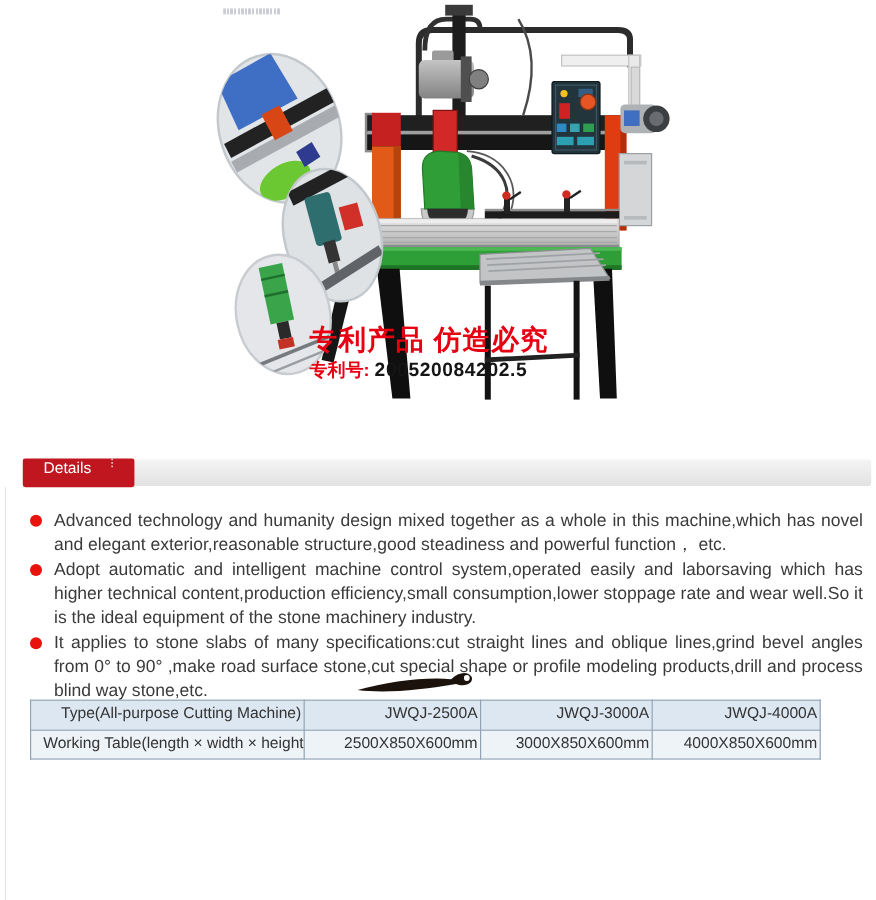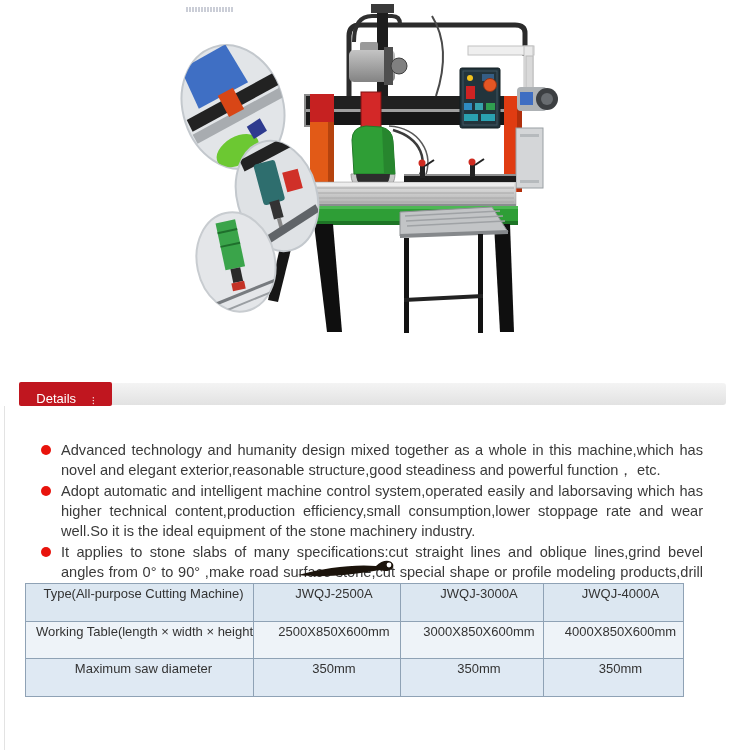--- a/index.html
+++ b/index.html
@@ -22,45 +22,45 @@
   .patent-line2{margin-top:6px;font-size:15px;font-weight:bold;white-space:nowrap;}
   .patent-label{color:#e60012;}
   .patent-number{color:#151515;font-size:16px;letter-spacing:.5px;}
   
   .details-bar{
     position:absolute;top:383px;left:19px;right:4px;height:22px;
     background:linear-gradient(#f4f4f4,#e2e2e2);border-radius:3px;
   }
   .details-tab{
     position:absolute;top:-1px;left:0;width:93px;height:24px;background:#c0161f;
-    border-radius:2px;color:#ffffff;display:flex;align-items:flex-end;justify-content:center;
+    border-radius:2px;color:#ffffff;display:flex;align-items:flex-start;justify-content:center;
     gap:16px;font-size:13px;cursor:pointer;
   }
   .tab-icon{font-size:10px;opacity:.9;line-height:1;}
   .left-rule{position:absolute;left:4px;top:406px;height:344px;width:1px;background:#e3e3e3;}
   
-  .bullets{position:absolute;top:424px;left:24px;right:11px;margin:16px;padding:0;list-style:none;}
+  .bullets{position:absolute;top:424px;left:24px;right:11px;margin:0;padding:0;list-style:none;}
   .bullets li{
     position:relative;padding-left:21px;margin-bottom:1px;
     text-align:justify;font-size:14.6px;line-height:20px;color:#3a3a3a;
   }
   .bullet-dot{
     position:absolute;left:1px;top:5px;width:10px;height:10px;border-radius:50%;
     background:#e8130c;
   }
   
   .swoosh{position:absolute;left:296px;top:558px;}
   
   table.spec{
     position:absolute;top:583px;left:25px;width:658px;border-collapse:collapse;
     table-layout:fixed;
   }
   table.spec th,table.spec td{
     border:1px solid #8fa2b5;height:19.5px;font-weight:normal;font-size:13px;color:#333333;
-    text-align:center;padding:0 2px 17px 16px;overflow:hidden;white-space:nowrap;
+    text-align:right;padding:0 2px 4px 16px;overflow:hidden;white-space:nowrap;
   }
   table.spec th:first-child,table.spec td:first-child{padding-left:10px;}
   table.spec thead tr{background:#dce7f1;}
   table.spec tbody tr:nth-child(odd){background:#eef3f8;}
   table.spec tbody tr:nth-child(even){background:#dfe9f3;}
 </style>
 </head>
 <body>
 
 <div class="hero">
@@ -239,20 +239,27 @@
         <rect x="229" y="268" width="10" height="14" fill="#2a2a2a"></rect>
         <rect x="227" y="282" width="13" height="8" fill="#c43226"></rect>
         <line x1="202" y1="300" x2="270" y2="288" stroke="#777b7f" stroke-width="3"></line>
         <line x1="202" y1="310" x2="268" y2="298" stroke="#9a9ea2" stroke-width="2"></line>
       </g>
     </g>
   </svg>
 
   <div class="watermark"></div>
 
+  <div class="patent">
+    <div class="patent-line1">专利产品 仿造必究</div>
+    <div class="patent-line2">
+      <span class="patent-label">专利号:</span>
+      <span class="patent-number">200520084202.5</span>
+    </div>
+  </div>
 </div>
 
 <div class="details-bar">
   <div class="details-tab">
     <span>Details</span>
     <span class="tab-icon">⁝</span>
   </div>
 </div>
 <div class="left-rule"></div>
 
@@ -282,20 +289,14 @@
         <th>JWQJ-4000A</th>
       </tr>
   </thead>
   <tbody>
       <tr>
         <td>Working Table(length × width × height)</td>
         <td>2500X850X600mm</td>
         <td>3000X850X600mm</td>
         <td>4000X850X600mm</td>
       </tr>
-      <tr>
-        <td>Maximum saw diameter</td>
-        <td>350mm</td>
-        <td>350mm</td>
-        <td>350mm</td>
-      </tr>
     </tbody>
 </table>
 
 </body></html>

